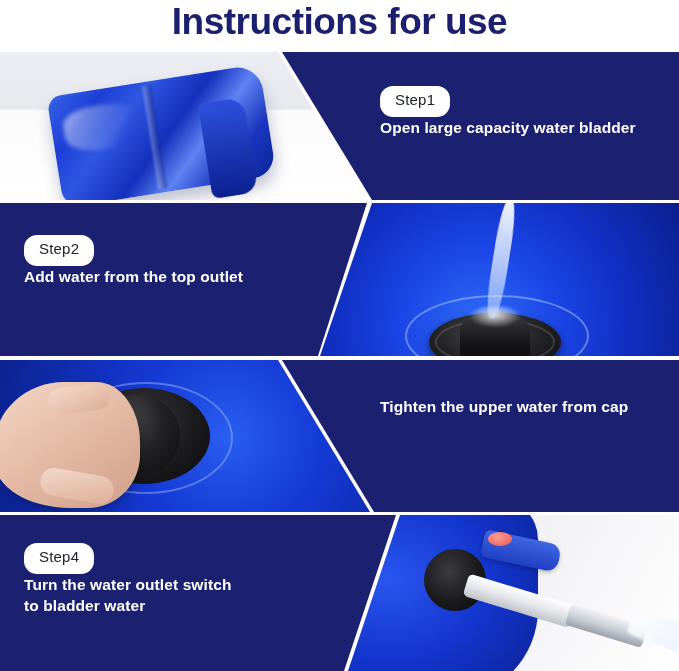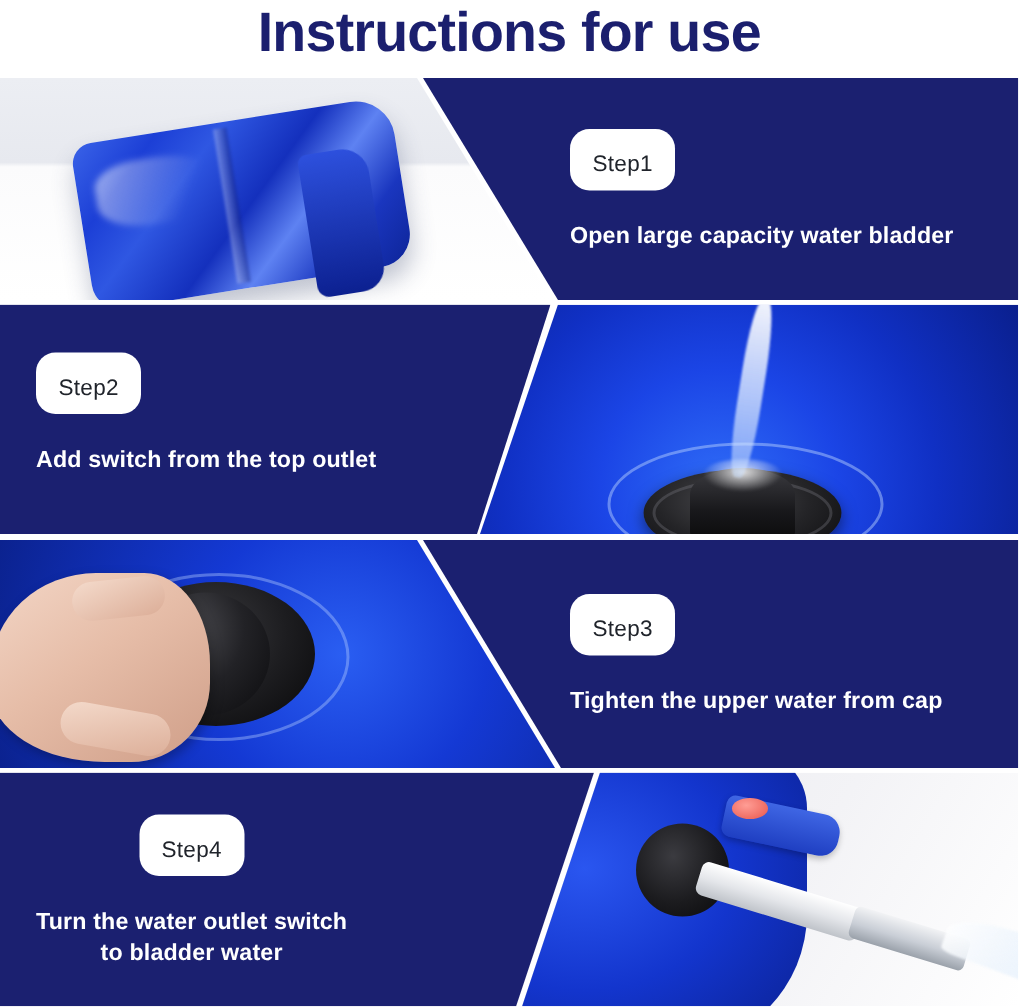--- a/index.html
+++ b/index.html
@@ -36,26 +36,25 @@
 
   
   .txt{position:absolute;}
   .badge{
     display:inline-block;
     background:#ffffff;
     color:#20242b;
     border-radius:13px;
     font-size:15px;
     font-weight:normal;
-    padding:16px 15px 10px 15px;
+    padding:6px 15px 10px 15px;
     line-height:1;
     letter-spacing:0.2px;
   }
   .caption{
-    margin-top:20px;
     font-size:15.5px;
     font-weight:bold;
     line-height:21px;
     letter-spacing:0.1px;
     color:#ffffff;
     white-space:pre-line;
   }
 
   
   .scene{position:absolute;inset:0;}
@@ -207,21 +206,21 @@
         <div class="caption">Open large capacity water bladder</div>
       </div>
     </div>
   </div>
 
   <div class="row" style="top:203px;height:198px;">
 
     <div class="half navy" style="left:0;width:380px;clip-path:polygon(0 0,367px 0,318px 153px,0 153px);">
       <div class="txt" style="left:24px;top:32px;">
         <span class="badge">Step2</span>
-        <div class="caption">Add switch from the top outlet</div>
+        <div class="caption">Add water from the top outlet</div>
       </div>
     </div>
 
     <div class="half photo" style="left:310px;width:369px;clip-path:polygon(62px 0,369px 0,369px 153px,10px 153px);">
       <div class="scene s2">
         <div class="halo"></div>
         <div class="flange"></div>
         <div class="cap"></div>
         <div class="splash"></div>
         <div class="stream"></div>
@@ -237,27 +236,26 @@
         <div class="flange"></div>
         <div class="cap"></div>
         <div class="hand"></div>
         <div class="finger f1"></div>
         <div class="finger f2"></div>
       </div>
     </div>
 
     <div class="half navy" style="left:272px;width:407px;clip-path:polygon(10px 0,407px 0,407px 152px,102px 152px);">
       <div class="txt" style="left:108px;top:36px;">
-        <span class="badge">Step3</span>
         <div class="caption">Tighten the upper water from cap</div>
       </div>
     </div>
   </div>
 
-  <div class="row" style="top:515px;height:156px;text-align:center;">
+  <div class="row" style="top:515px;height:156px;">
 
     <div class="half navy" style="left:0;width:400px;clip-path:polygon(0 0,396px 0,344px 156px,0 156px);">
       <div class="txt" style="left:24px;top:28px;">
         <span class="badge">Step4</span>
         <div class="caption">Turn the water outlet switch
 to bladder water</div>
       </div>
     </div>
 
     <div class="half photo" style="left:336px;width:343px;clip-path:polygon(64px 0,343px 0,343px 156px,12px 156px);">

